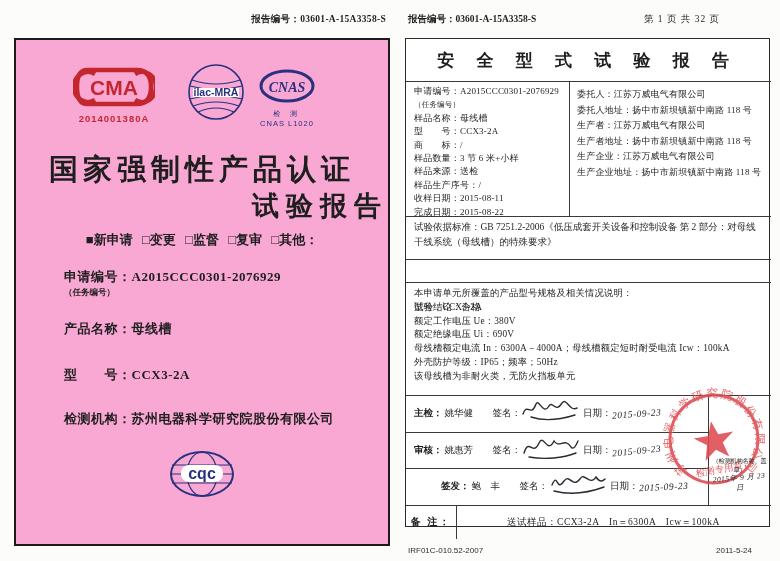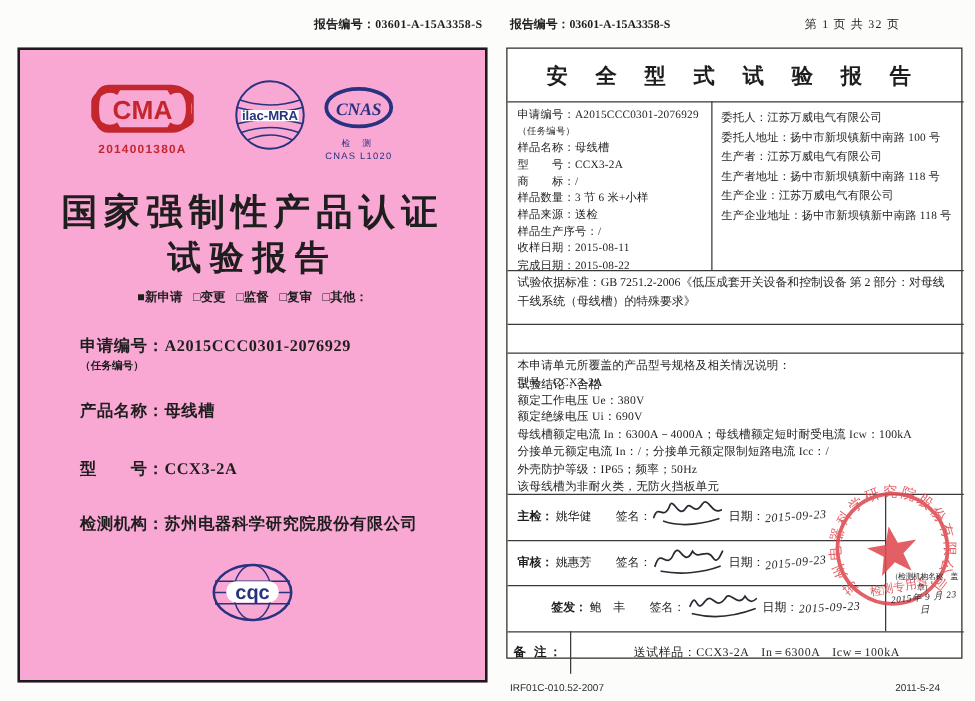--- a/index.html
+++ b/index.html
@@ -16,22 +16,22 @@
   .lp-border { position:absolute; top:32px; left:0; width:376px; height:508px; border:2.5px solid #1b1b1b; background:#f9a8d4; }
 
   .cma-block { position:absolute; left:48px; top:26px; width:100px; text-align:center; }
   .cma-num { color:#c4262e; font-size:9.5px; font-weight:700; letter-spacing:1px; margin-top:1px; font-family:"Liberation Sans",sans-serif; }
   .ilac-block { position:absolute; left:170px; top:22px; width:62px; text-align:left; }
   .cnas-block { position:absolute; left:234px; top:28px; width:74px; text-align:center; color:#28327e; }
   .cnas-sub1 { font-size:7px; letter-spacing:4px; margin-top:1px; }
   .cnas-sub2 { font-size:7.5px; letter-spacing:1px; font-family:"Liberation Sans",sans-serif; }
 
   .lp-title1 { position:absolute; top:110px; left:0; width:100%; text-align:center; font-size:29px; letter-spacing:5px; font-weight:600; }
-  .lp-title2 { position:absolute; top:148px; left:0; width:100%; text-align:center; font-size:27px; letter-spacing:7px; font-weight:600; }
-  .lp-checks { position:absolute; top:191px; left:0; width:100%; text-align:center; font-size:10px; font-weight:700; }
+  .lp-title2 { position:absolute; top:148px; left:0; width:100%; text-align:right; font-size:27px; letter-spacing:7px; font-weight:600; }
+  .lp-checks { position:absolute; top:191px; left:0; width:100%; text-align:center; font-size:13px; font-weight:700; }
   .lp-checks .chk { margin:0 3px; }
 
   .lp-field { position:absolute; left:48px; font-size:13px; font-weight:600; letter-spacing:.5px; }
   .lp-note  { position:absolute; left:48px; font-size:8.5px; font-weight:600; }
 
   .cqc-block { position:absolute; left:0; top:408px; width:100%; text-align:center; }
 
   
   .page-right { position:absolute; left:405px; top:6px; width:367px; height:552px; }
   .rp-report-no { position:absolute; left:3px; top:7px; font-size:9.5px; font-weight:600; }
@@ -179,39 +179,38 @@
         <div>商　　标：/</div>
         <div>样品数量：3 节 6 米+小样</div>
         <div>样品来源：送检</div>
         <div>样品生产序号：/</div>
         <div>收样日期：2015-08-11</div>
         <div>完成日期：2015-08-22</div>
       </div>
 
       <div class="cell-lines c-client" style="line-height:15.6px;">
         <div>委托人：江苏万威电气有限公司</div>
-        <div>委托人地址：扬中市新坝镇新中南路 100 号</div>
+        <div>委托人地址：扬中市新坝镇新中南路 118 号</div>
         <div></div>
         <div>生产者：江苏万威电气有限公司</div>
         <div>生产者地址：扬中市新坝镇新中南路 118 号</div>
         <div></div>
         <div>生产企业：江苏万威电气有限公司</div>
         <div>生产企业地址：扬中市新坝镇新中南路 118 号</div>
       </div>
 
       <div class="c-standard">试验依据标准：GB 7251.2-2006《低压成套开关设备和控制设备 第 2 部分：对母线干线系统（母线槽）的特殊要求》</div>
       <div class="c-conclusion">试验结论：合格</div>
 
       <div class="cell-lines c-specs">
         <div>本申请单元所覆盖的产品型号规格及相关情况说明：</div>
         <div>型号：CCX3-2A</div>
         <div>额定工作电压 Ue：380V</div>
         <div>额定绝缘电压 Ui：690V</div>
         <div>母线槽额定电流 In：6300A－4000A；母线槽额定短时耐受电流 Icw：100kA</div>
-        <div>分接单元额定电流 In：/；分接单元额定限制短路电流 Icc：/</div>
         <div>外壳防护等级：IP65；频率；50Hz</div>
         <div>该母线槽为非耐火类，无防火挡板单元</div>
       </div>
 
       <div class="sig-row" style="top:356px;">
         <span class="role">主检：</span>
         <span class="name">姚华健</span>
         <span class="slabel">签名：</span>
         <svg class="sig-svg" width="62" height="30" viewBox="0 0 62 30">
           <path d="M4 20 C8 8 12 24 17 10 C20 4 24 22 30 12 C34 6 36 20 43 9 C48 3 50 18 58 14 M12 23 C24 27 40 26 56 21" fill="none" stroke="#2a2a33" stroke-width="1.4" stroke-linecap="round"></path>

